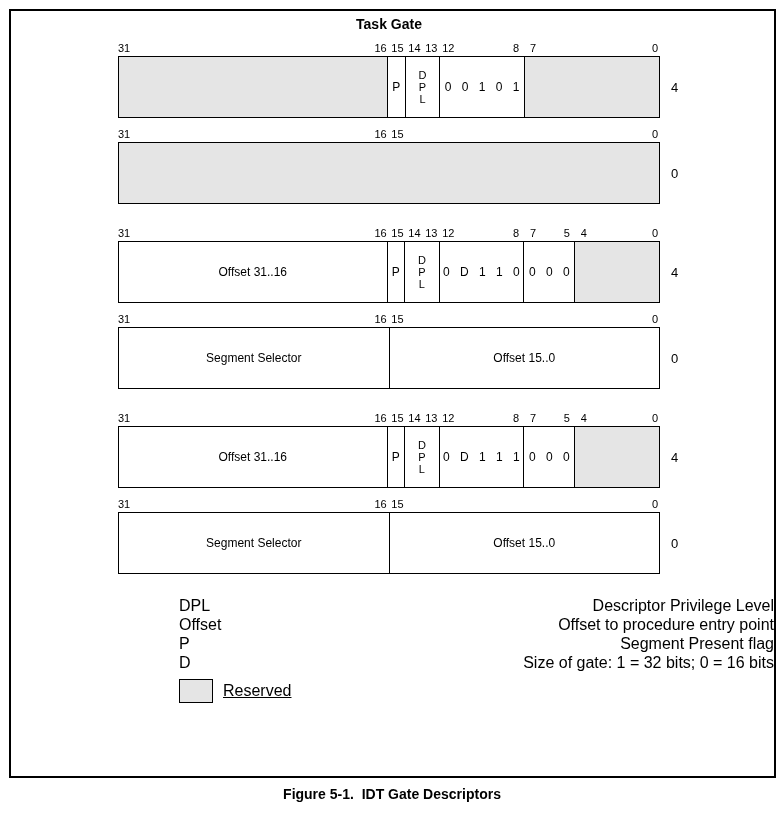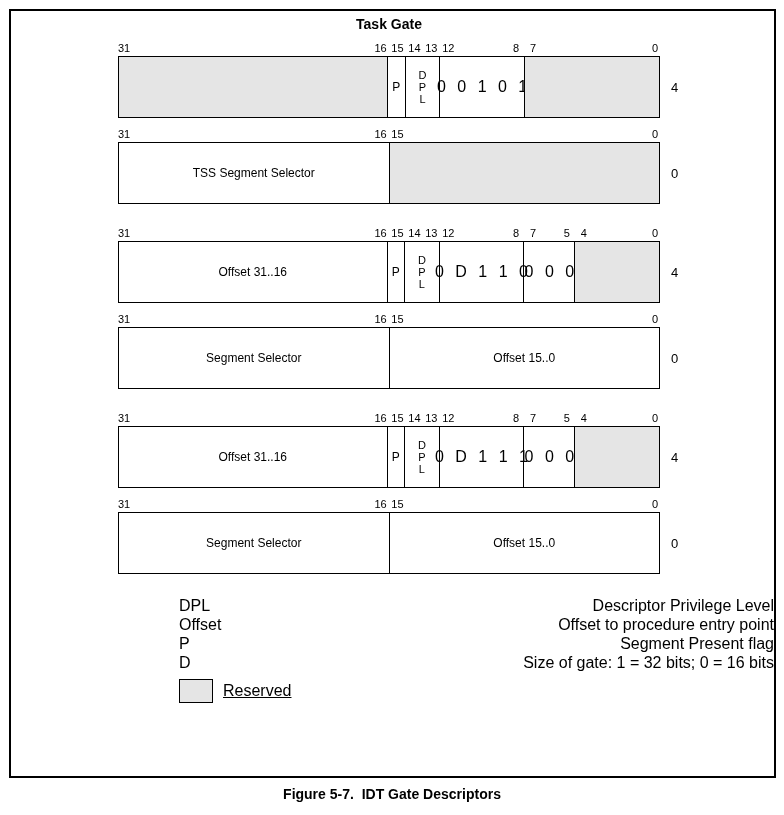--- a/index.html
+++ b/index.html
@@ -54,21 +54,21 @@
     min-width: 0;
     display: flex;
     align-items: center;
     justify-content: center;
     text-align: center;
     font-size: 12px;
   }
   .field + .field { border-left: 1px solid var(--border-color, #000); }
   .field.reserved { background: var(--reserved-fill, #e5e5e5); }
   .field-label.multiline { white-space: pre-line; line-height: 12px; font-size: 11px; }
-  .field-label.spread { word-spacing: 7px; font-size: 16px; white-space: nowrap; }
+  .field-label.spread { word-spacing: 7px; font-size: 12px; white-space: nowrap; }
   .side-label {
     position: absolute;
     left: calc(100% + 11px);
     top: 50%;
     transform: translateY(-50%);
     font-size: 13px;
   }
   .legend { margin: 22px 0 0 168px; font-size: 16px; }
   .legend-row { display: flex; line-height: 19px; }
   .legend-term { width: 93px; flex: 0 0 93px; }
@@ -135,23 +135,20 @@
           </div>
           <div class="gate-row">
             <div class="bit-labels">
               <span class="bit-label" style="left: 0px;">31</span>
               <span class="bit-label" style="left: 48.4375%; transform: translateX(-50%);">16</span>
               <span class="bit-label" style="left: 51.5625%; transform: translateX(-50%);">15</span>
               <span class="bit-label" style="right: 2px;">0</span>
             </div>
             <div class="box-wrap">
               <div class="bit-box">
-                <div class="field" style="flex-grow: 16;">
-                  <span class="field-label">TSS Segment Selector</span>
-                </div>
                 <div class="field reserved" style="flex-grow: 16;"></div>
               </div>
               <span class="side-label">0</span>
             </div>
           </div>
         </section>
         <section class="gate">
           <div class="gate-row">
             <div class="bit-labels">
               <span class="bit-label" style="left: 0px;">31</span>
@@ -288,14 +285,14 @@
             <span class="legend-term">D</span>
             <span class="legend-desc">Size of gate: 1 = 32 bits; 0 = 16 bits</span>
           </div>
         </div>
       <div class="reserved-key">
         <span class="reserved-swatch"></span>
         <span class="reserved-label">Reserved</span>
       </div>
     </div>
   </div>
-  <div class="caption">Figure 5-7.  IDT Gate Descriptors</div>
+  <div class="caption">Figure 5-1.  IDT Gate Descriptors</div>
 </div>
 
 </body></html>

